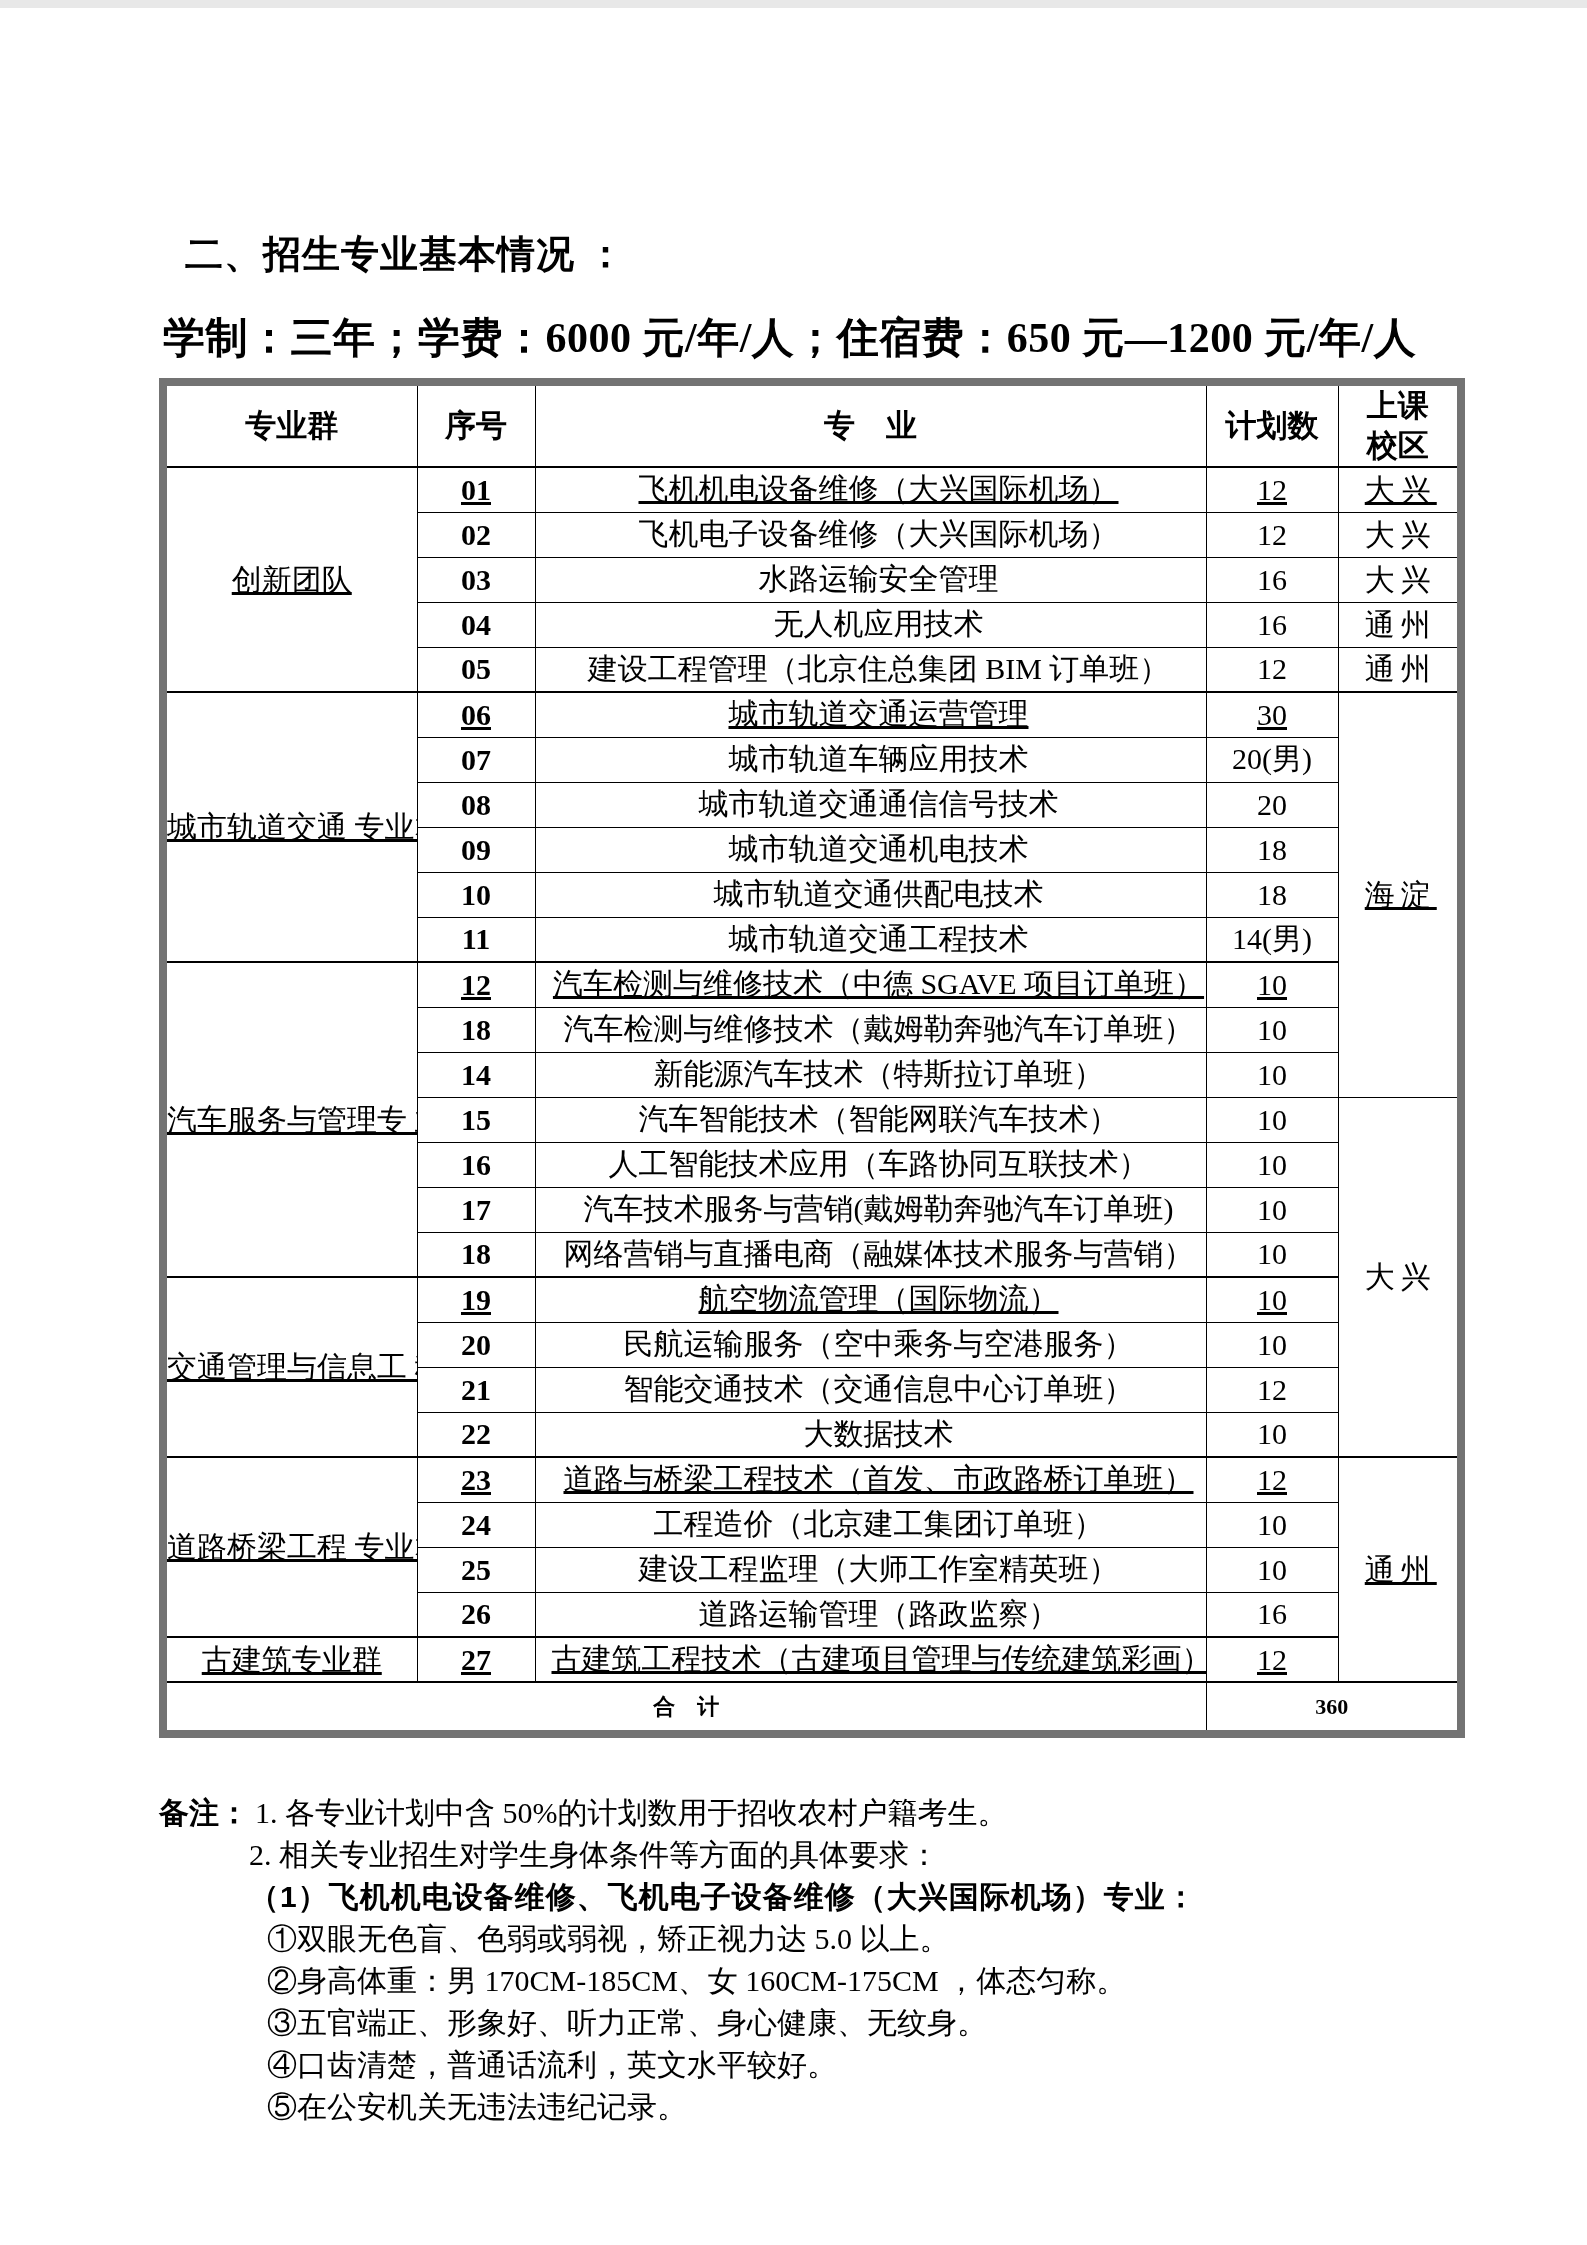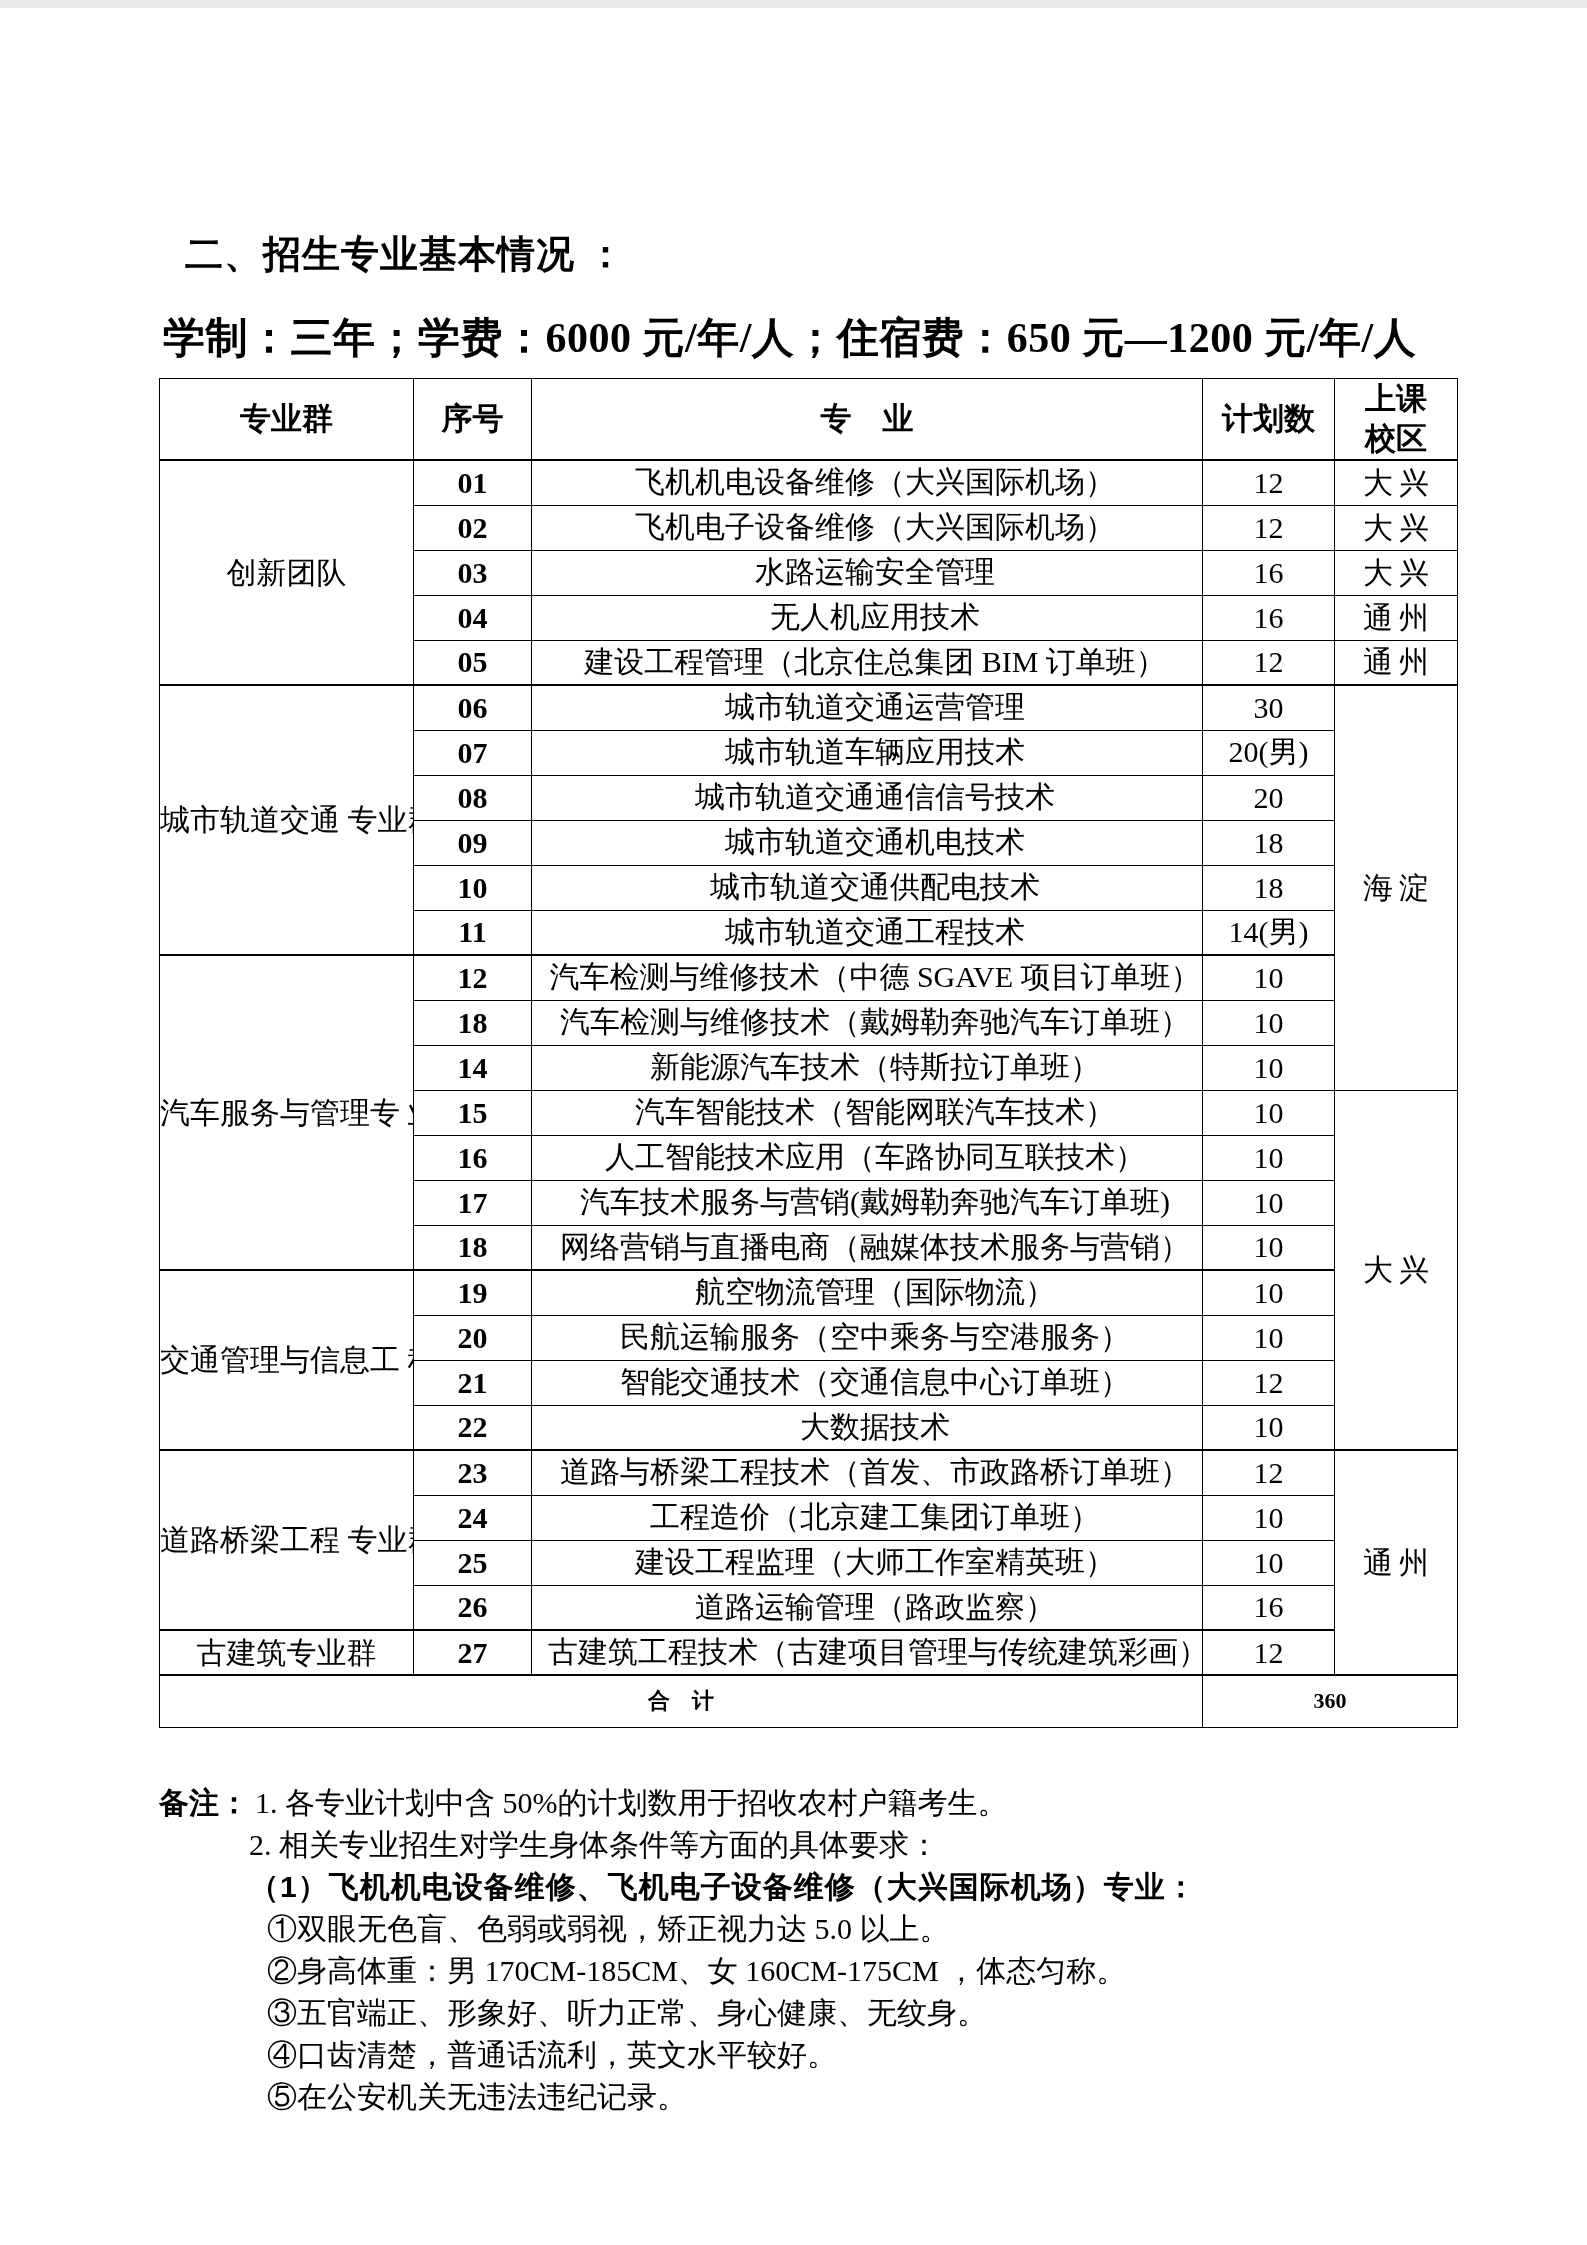--- a/index.html
+++ b/index.html
@@ -13,30 +13,30 @@
     font-family:"Liberation Sans","DejaVu Sans",sans-serif;
     font-size:38px;font-weight:bold;line-height:48px;
     margin:0 0 0 26px;letter-spacing:1px;
   }
   .doc-subtitle{
     font-size:42px;font-weight:bold;line-height:40px;
     margin:40px 0 0 4px;letter-spacing:0.5px;
   }
   table.majors{
     border-collapse:collapse;table-layout:fixed;width:1298px;
-    margin-top:20px;border:1px solid #737373;
+    margin-top:20px;border:8px solid #737373;
   }
   .majors th,.majors td{
     border:1px solid #000;text-align:center;vertical-align:middle;
     padding:0;font-size:30px;white-space:nowrap;overflow:hidden;
   }
   .majors thead tr{height:81px;}
   .majors thead th{font-size:31px;font-weight:bold;border-bottom:2px solid #000;}
   .majors tbody tr{height:45px;}
-  .majors tbody tr.group-start td{border-top:2px solid #000;}
+  .majors tbody tr.group-start td{border-top:2px solid #000;text-decoration:underline;}
   .majors tfoot tr{height:52px;}
   .majors tfoot td{border-top:2px solid #000;font-weight:bold;font-size:22px;}
   .col-group{white-space:pre-line;line-height:42px;font-size:30px;}
   .col-seq{font-weight:bold;font-size:30px;}
   .col-major{text-align:right;padding-left:16px !important;font-size:29px;}
   .col-campus{letter-spacing:6px;text-indent:6px;white-space:pre-line;line-height:42px;}
   th.campus-h{white-space:pre-line;line-height:40px;}
   .notes{margin-top:54px;font-size:30px;line-height:42px;}
   .note-line{min-height:42px;}
   .note-label{

